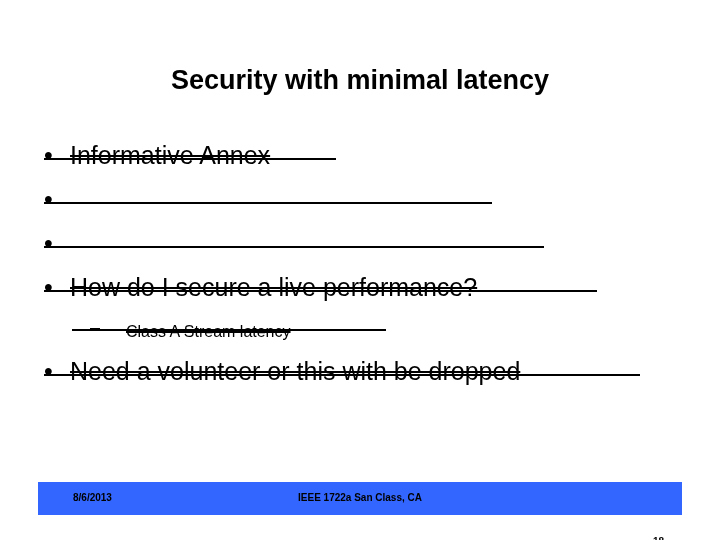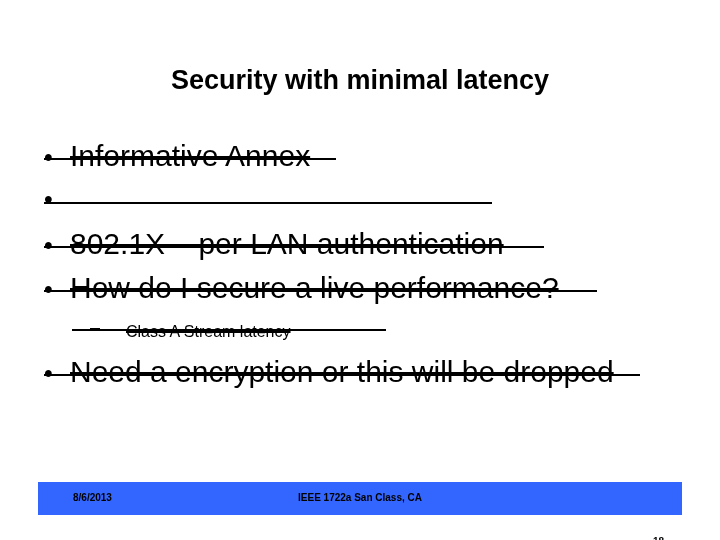--- a/index.html
+++ b/index.html
@@ -62,21 +62,21 @@
     text-align: left;
   }
   .level2 .bullet-marker {
     font-size: 18px;
     width: 36px;
     position: relative;
     top: -4px;
   }
   .bullet-text {
     flex: 0 1 auto;
-    font-size: 30px;
+    font-size: 25px;
     line-height: 25px;
     white-space: nowrap;
     text-decoration: line-through;
     text-decoration-thickness: 2px;
     text-decoration-color: #000000;
   }
   .level2 .bullet-text {
     font-size: 16px;
     line-height: 19px;
   }
@@ -136,39 +136,38 @@
     </div>
 
     <div class="bullet-row level1">
       <span class="strike-run" style="width:448px"></span>
       <span class="bullet-marker">•</span>
     </div>
 
     <div class="bullet-row level1">
       <span class="strike-run" style="width:500px"></span>
       <span class="bullet-marker">•</span>
-      <span class="bullet-text">802.1X – per LAN authentication</span>
     </div>
 
     <div class="bullet-row level1">
       <span class="strike-run" style="width:553px"></span>
       <span class="bullet-marker">•</span>
       <span class="bullet-text">How do I secure a live performance?</span>
     </div>
 
     <div class="bullet-row level2">
       <span class="strike-run" style="left:28px;width:314px"></span>
       <span class="bullet-marker">–</span>
       <span class="bullet-text">Class A Stream latency</span>
     </div>
 
     <div class="bullet-row level1">
       <span class="strike-run" style="width:596px"></span>
       <span class="bullet-marker">•</span>
-      <span class="bullet-text">Need a encryption or this will be dropped</span>
+      <span class="bullet-text">Need a volunteer or this with be dropped</span>
     </div>
 
   </div>
 
   <div id="footer-bar" style="background: rgb(51, 102, 255);">
     <span class="footer-text" id="footer-date">8/6/2013</span>
     <span class="footer-text" id="footer-center">IEEE 1722a San Class, CA</span>
     <span class="footer-text" id="footer-page">18</span>
   </div>
 

